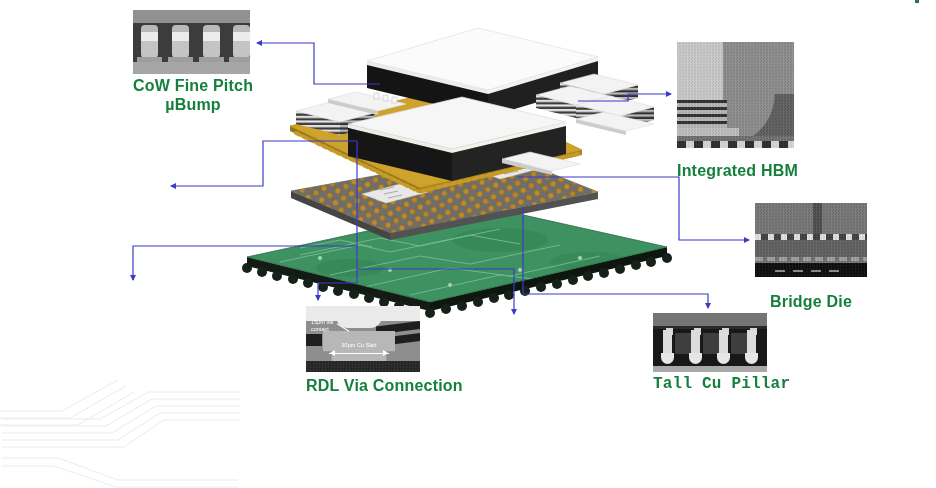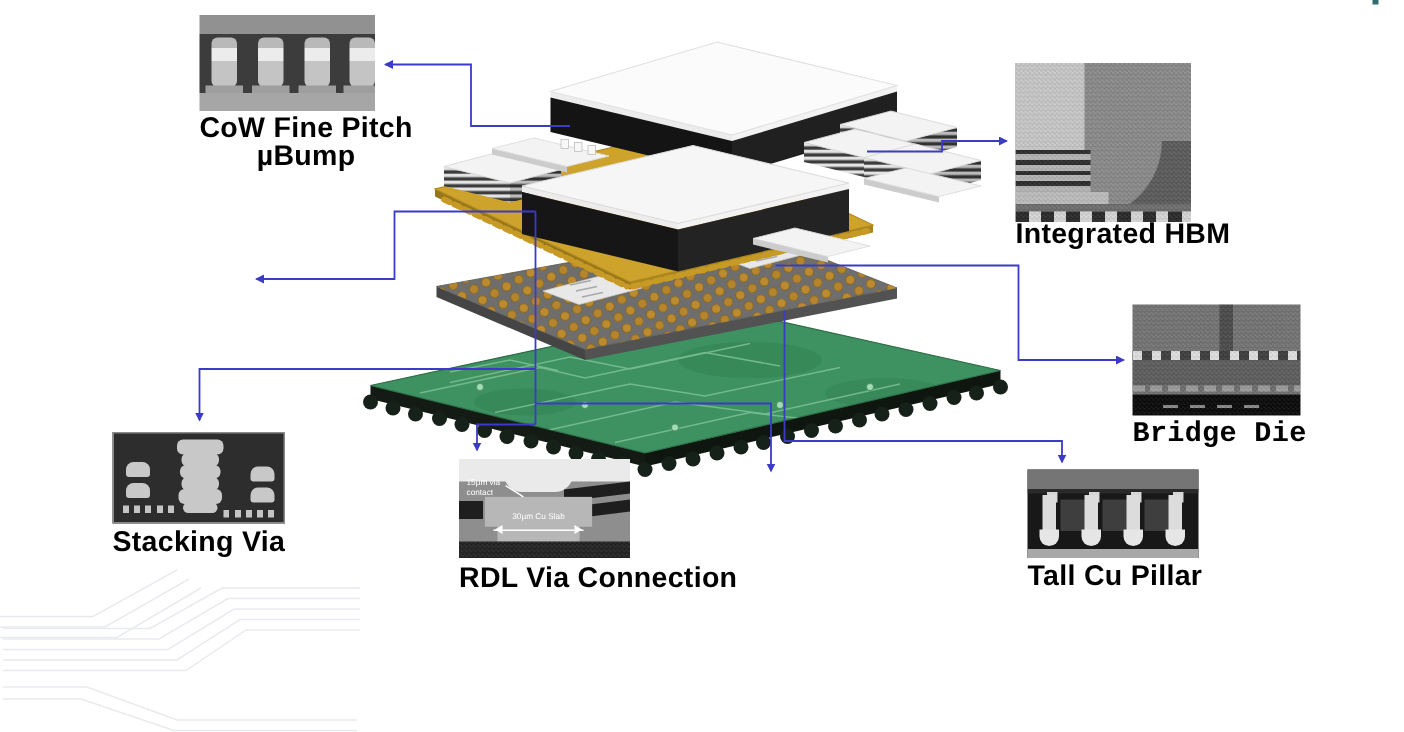--- a/index.html
+++ b/index.html
@@ -4,21 +4,21 @@
 <style>
   * { margin:0; padding:0; box-sizing:border-box; }
   html,body { background:#ffffff; }
   .canvas { position:relative; width:936px; height:488px; background:#fff; overflow:hidden;
             font-family:"Liberation Sans", sans-serif; }
   .wm { position:absolute; left:0; top:378px; z-index:0; }
   .scene { position:absolute; left:0; top:0; z-index:1; }
   .corner-dot { position:absolute; left:915px; top:0; width:4px; height:3px; background:#2e6e6e; z-index:3; }
 
   .callout { position:absolute; z-index:2; text-align:center; }
-  .cap { position:relative; font-weight:700; font-size:19px; color:#000000; letter-spacing:.2px;
+  .cap { position:relative; font-weight:700; font-size:16px; color:#15803d; letter-spacing:.2px;
          line-height:17px; width:max-content; left:50%; transform:translateX(-50%); margin-top:3px; white-space:nowrap; }
   .cap.gap { margin-top:9px; }
   .micro { position:relative; overflow:hidden; }
   .micro div { position:absolute; }
   .speck::after { content:""; position:absolute; inset:0;
          background:repeating-conic-gradient(rgba(255,255,255,.06) 0 25%, rgba(0,0,0,.07) 0 50%);
          background-size:3px 3px; pointer-events:none; }
 
   
   .m-cow { width:117px; height:64px; background:linear-gradient(180deg,#919191 0 13px,#3c3c3c 13px 52px,#a6a6a6 52px); }
@@ -277,57 +277,40 @@
       <div class="cowp" style="left:8px;"></div>
       <div class="cowp" style="left:39px;"></div>
       <div class="cowp" style="left:70px;"></div>
       <div class="cowp" style="left:100px;"></div>
     </div>
     <div class="cap">CoW Fine Pitch</div>
     <div class="cap" style="margin-top:2px;">µBump</div>
   </div>
 
 
-  <div class="callout" style="left:75px; top:288px;">
-    <div class="micro m-stack">
-      <div class="sv-seg" style="left:42px; top:4px;  width:31px; height:10px;"></div>
-      <div class="sv-seg" style="left:45px; top:13px; width:25px; height:9px;"></div>
-      <div class="sv-seg" style="left:44px; top:21px; width:27px; height:9px;"></div>
-      <div class="sv-seg" style="left:45px; top:29px; width:25px; height:9px;"></div>
-      <div class="sv-seg" style="left:43px; top:37px; width:29px; height:10px;"></div>
-      <div class="sv-seg" style="left:46px; top:46px; width:23px; height:7px;"></div>
-      <div class="sv-pad" style="left:8px;  top:19px; width:16px; height:10px;"></div>
-      <div class="sv-pad" style="left:8px;  top:33px; width:16px; height:10px;"></div>
-      <div class="sv-pad" style="left:91px; top:22px; width:16px; height:10px;"></div>
-      <div class="sv-pad" style="left:91px; top:36px; width:16px; height:10px;"></div>
-      <div class="sv-row" style="left:6px;  top:48px; width:34px;"></div>
-      <div class="sv-row" style="left:73px; top:51px; width:36px;"></div>
-    </div>
-    <div class="cap" style="margin-top:4px;">Stacking Via</div>
-  </div>
 
   <div class="callout" style="left:258px; top:306px;padding-left:48px;">
     <div class="micro m-rdlvia">
       <div class="rv-top"></div>
       <div class="rv-dip"></div>
       <div class="rv-w1"></div>
       <div class="rv-w2"></div>
       <div class="rv-wl"></div>
       <div class="rv-ped"></div>
       <div class="rv-ann1">15µm via contact</div>
       <div class="rv-arr1"></div>
       <div class="rv-ann2">30µm Cu Slab</div>
       <div class="rv-dar"></div>
       <div class="rv-bot speck"></div>
     </div>
     <div class="cap" style="margin-top:5px;">RDL Via Connection</div>
   </div>
 
 
-  <div class="callout" style="left:685px; top:313px;">
+  <div class="callout" style="left:653px; top:313px;font-family:Liberation Mono, monospace;">
     <div class="micro m-tall">
       <div class="tc-top"></div>
       <div class="tc-line"></div>
       <div class="tc-stub" style="left:13px;"></div>
       <div class="tc-stub" style="left:41px;"></div>
       <div class="tc-stub" style="left:69px;"></div>
       <div class="tc-stub" style="left:97px;"></div>
       <div class="tc-blk" style="left:22px;"></div>
       <div class="tc-blk" style="left:50px;"></div>
       <div class="tc-blk" style="left:78px;"></div>
@@ -347,30 +330,30 @@
   <div class="callout" style="left:755px; top:203px;">
     <div class="micro m-bridge speck">
       <div class="bd-bar"></div>
       <div class="bd-row"></div>
       <div class="bd-mid"></div>
       <div class="bd-thin"></div>
       <div class="bd-bot">
           <div class="bd-scale"></div>
         </div>
     </div>
-    <div class="cap" style="margin-top:4px;font-family:Liberation Mono, monospace;">Bridge Die</div>
+    <div class="cap" style="margin-top:16px;">Bridge Die</div>
   </div>
 
   <div class="callout" style="left:677px; top:42px;">
     <div class="micro m-hbm speck">
       <div class="hb-die"></div>
       <div class="hb-stack"></div>
       <div class="hb-base"></div>
       <div class="hb-fillet"></div>
       <div class="hb-band"></div>
       <div class="hb-bumps"></div>
     </div>
-    <div class="cap" style="margin-top:0;">Integrated HBM</div>
+    <div class="cap" style="margin-top:14px;">Integrated HBM</div>
   </div>
 
 
   <div class="corner-dot"></div>
 </div>
 
 </body></html>

